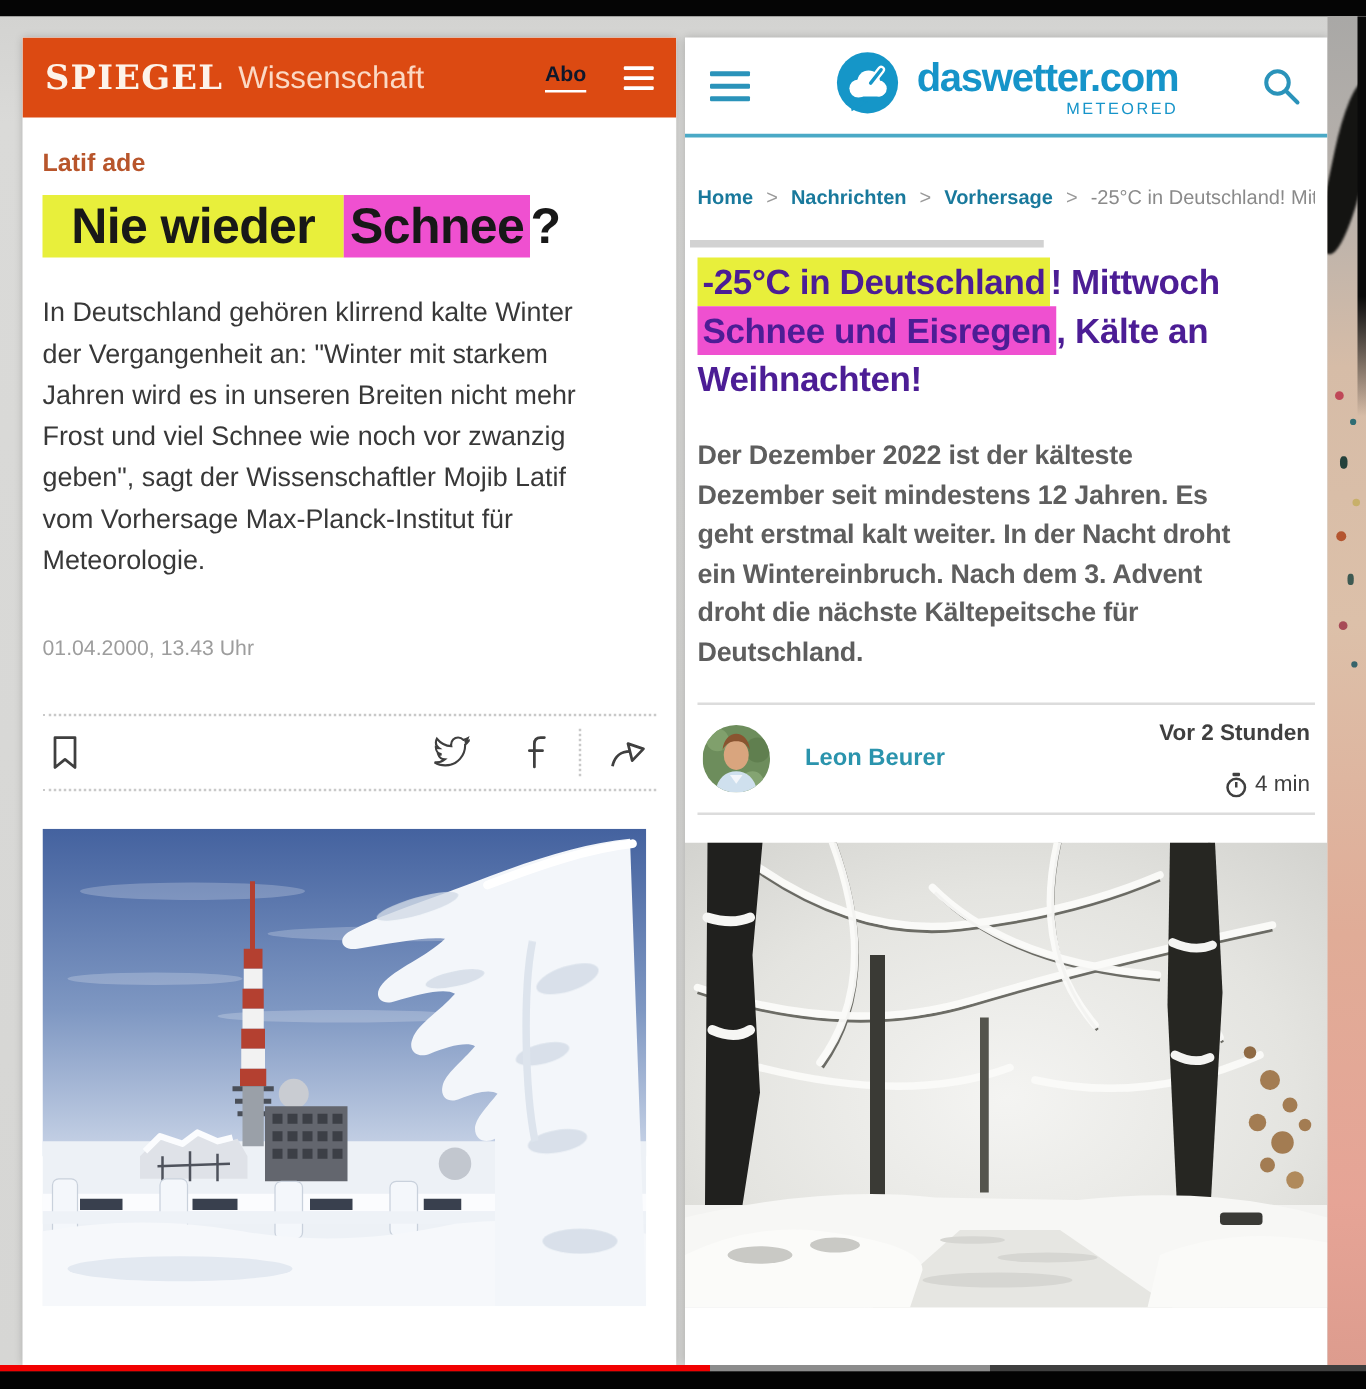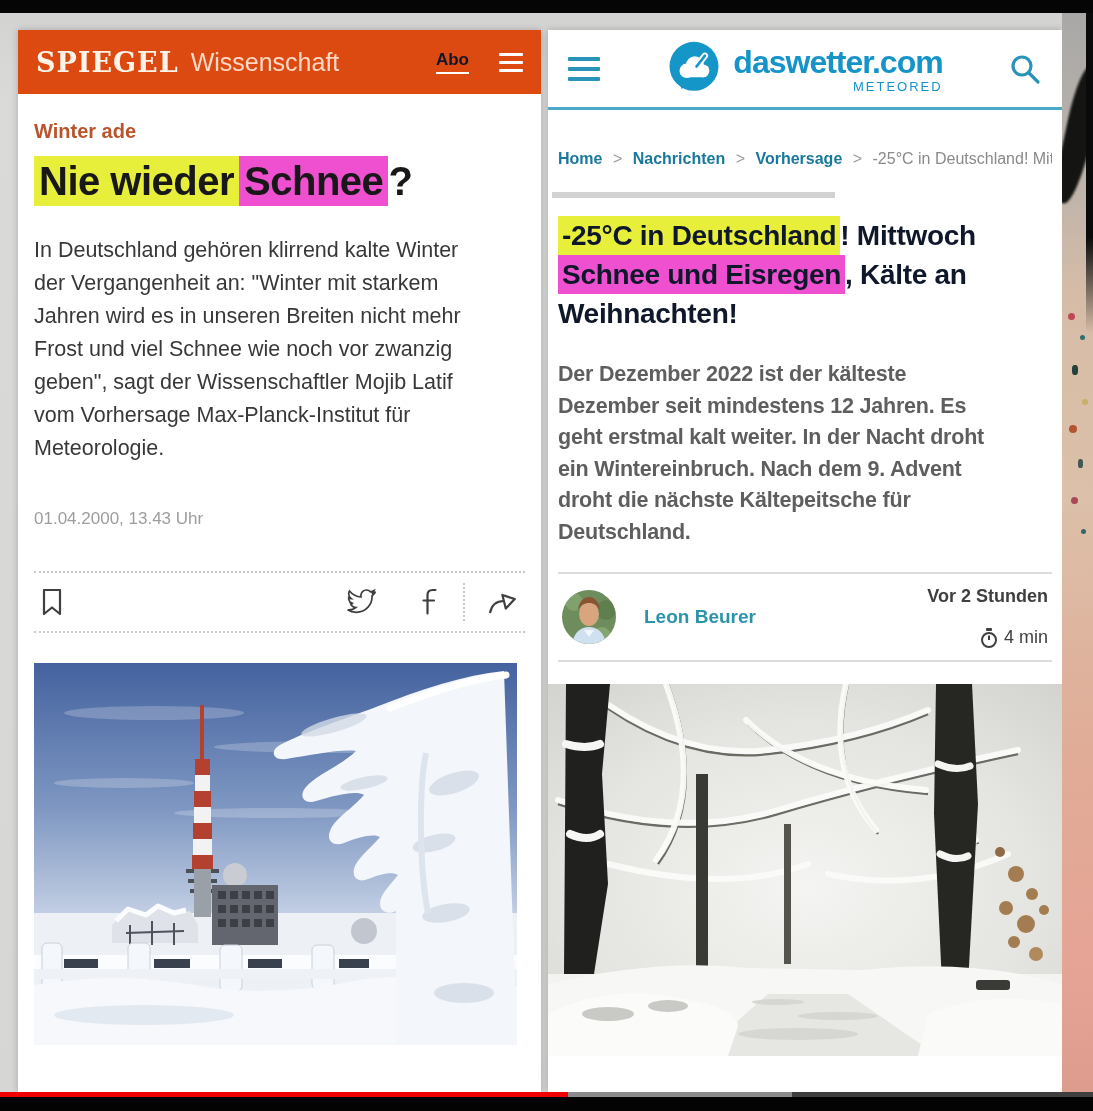--- a/index.html
+++ b/index.html
@@ -19,21 +19,21 @@
   .sp-brand { font-family:"DejaVu Serif", serif; font-weight:bold; font-size:27px; color:#fdf3e9; letter-spacing:1px; }
   .sp-section { font-size:25px; color:#fbd9c4; margin-left:12px; font-weight:500; }
   .sp-spacer { flex:1; }
   .sp-abo { color:#0f172a; font-weight:bold; font-size:17px; border-bottom:2px solid #fff; padding-bottom:2px; margin-right:30px; }
   .sp-burger { display:flex; flex-direction:column; gap:5px; cursor:pointer; }
   .sp-burger i { display:block; width:24px; height:3px; background:#fff; border-radius:1px; }
 
   .sp-content { padding:0 16px; }
   .sp-kicker { margin-top:26px; color:#b8552b; font-weight:bold; font-size:20px; }
   .sp-h1 { margin-top:16px; font-size:40px; font-weight:800; color:#181818; letter-spacing:-.5px; }
-  .hl-y { background:#e8ef3b; padding:3px 5px; }
+  .hl-y { background:#e8ef3b; padding:3px 23px; }
   .hl-p { background:#ef50d0; padding:3px 5px; }
   .sp-body { margin-top:30px; font-size:21.5px; color:#383838; line-height:33px; }
   .sp-date { margin-top:44px; font-size:17px; color:#9d9d9d; }
 
   .sp-share { margin-top:42px; border-top:2px dotted #c9c9c9; border-bottom:2px dotted #c9c9c9;
               height:62px; display:flex; align-items:center; padding:0 6px; }
   .icon { display:inline-flex; align-items:center; justify-content:center; }
   .vdots { height:38px; border-left:2px dotted #c9c9c9; margin:0 22px; }
   .sp-share .gap { width:42px; }
 
@@ -48,21 +48,21 @@
   .dw-name { font-size:32px; font-weight:800; color:#1694c9; letter-spacing:-1px; }
   .dw-sub { font-size:13px; font-weight:normal; color:#1694c9; letter-spacing:2px; margin-top:-2px; }
 
   .dw-content { padding:0 10px; }
   .dw-crumbs { margin-top:40px; font-size:16px; white-space:nowrap; overflow:hidden; }
   .dw-crumbs .link { color:#19799c; font-weight:bold; }
   .dw-crumbs .sep { color:#9a9a9a; margin:0 6px; }
   .dw-crumbs .cur { color:#8a8a8a; }
 
   .dw-bar { margin-top:24px; margin-left:-6px; width:283px; height:6px; background:#d2d2d2; }
-  .dw-h1 { margin-top:18px; font-size:28px; font-weight:800; color:#0f172a; line-height:39px; letter-spacing:-.3px; }
+  .dw-h1 { margin-top:8px; font-size:28px; font-weight:800; color:#4c1d95; line-height:39px; letter-spacing:-.3px; }
   .dw-h1 .hl-y, .dw-h1 .hl-p { padding:4px 4px; }
   .dw-body { margin-top:26px; font-size:21.5px; font-weight:bold; color:#5e5e5e; line-height:31.5px; letter-spacing:-.2px; }
 
   .dw-hr { border:none; border-top:2px solid #dcdcdc; margin-top:24px; }
   .dw-author { height:86px; display:flex; align-items:center; padding:0 4px; }
   .dw-avatar { width:54px; height:54px; border-radius:50%; overflow:hidden; flex:0 0 auto; }
   .dw-aname { color:#2b94ad; font-weight:bold; font-size:19px; margin-left:28px; }
   .dw-meta { margin-left:auto; text-align:right; display:flex; flex-direction:column; gap:20px; }
   .dw-ago { font-weight:bold; color:#3f3f3f; font-size:18px; }
   .dw-read { color:#3f3f3f; font-size:18px; display:flex; align-items:center; gap:6px; justify-content:flex-end; }
@@ -101,21 +101,21 @@
       <span class="sp-spacer"></span>
       <span class="sp-abo">Abo</span>
       <span class="sp-burger">
           <i></i>
           <i></i>
           <i></i>
         </span>
     </div>
 
     <div class="sp-content">
-      <div class="sp-kicker">Winter ade</div>
+      <div class="sp-kicker">Latif ade</div>
 
       <div class="sp-h1"><span class="hl-y">Nie wieder</span><span class="hl-p">Schnee</span><span>?</span></div>
 
       <div class="sp-body">
         <div>In Deutschland gehören klirrend kalte Winter</div>
         <div>der Vergangenheit an: "Winter mit starkem</div>
         <div>Jahren wird es in unseren Breiten nicht mehr</div>
         <div>Frost und viel Schnee wie noch vor zwanzig</div>
         <div>geben", sagt der Wissenschaftler Mojib Latif</div>
         <div>vom Vorhersage Max-Planck-Institut für</div>
@@ -300,21 +300,21 @@
       <div class="dw-h1">
         <div><span class="hl-y">-25°C in Deutschland</span><span>! Mittwoch</span></div>
         <div><span class="hl-p">Schnee und Eisregen</span><span>, Kälte an</span></div>
         <div><span>Weihnachten!</span></div>
       </div>
 
       <div class="dw-body">
         <div>Der Dezember 2022 ist der kälteste</div>
         <div>Dezember seit mindestens 12 Jahren. Es</div>
         <div>geht erstmal kalt weiter. In der Nacht droht</div>
-        <div>ein Wintereinbruch. Nach dem 9. Advent</div>
+        <div>ein Wintereinbruch. Nach dem 3. Advent</div>
         <div>droht die nächste Kältepeitsche für</div>
         <div>Deutschland.</div>
       </div>
 
       <hr class="dw-hr">
 
       <div class="dw-author">
         <span class="dw-avatar">
           <svg width="54" height="54" viewBox="0 0 54 54">
             <rect width="54" height="54" fill="#6d8d5c"></rect>

